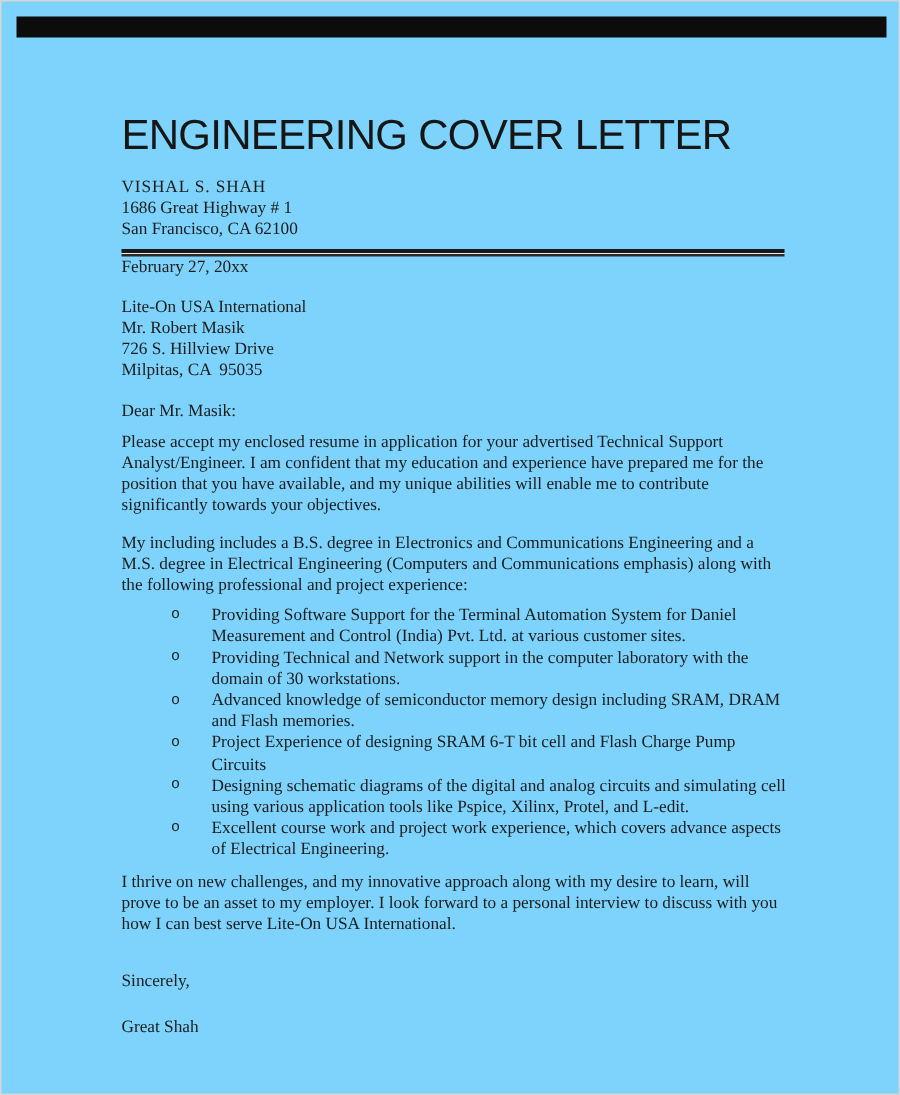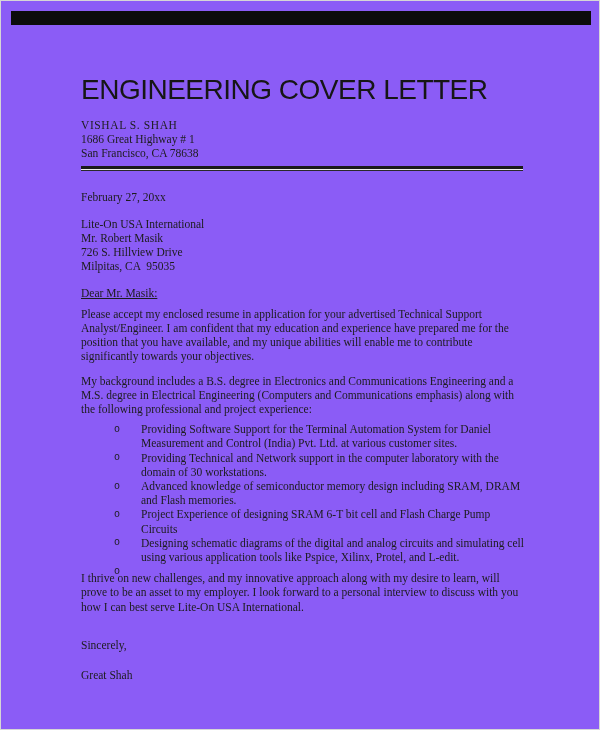--- a/index.html
+++ b/index.html
@@ -1,20 +1,20 @@
 <!DOCTYPE html>
 <html><head>
 <meta charset="utf-8">
 <style>
   html,body{margin:0;padding:0;background:#fff;}
   .page{
     position:relative;
     width:600px;height:730px;
     box-sizing:border-box;
-    background:#8b5cf6;
+    background:#7dd3fc;
     border:1px solid #d6d6d6;
     overflow:hidden;
     font-family:"Liberation Serif", serif;
     color:#1c1c1c;
   }
   .top-bar{
     position:absolute;
     left:10px;top:10px;
     width:580px;height:14px;
     background:#0c0c0c;
@@ -40,24 +40,24 @@
     line-height:14.5px;
   }
   .sender .name{letter-spacing:0.6px;font-family:Liberation Serif, serif;}
   .divider{
     margin-top:5px;
     width:442px;height:5px;
     background:linear-gradient(to bottom,#1a1a1a 0px,#1a1a1a 2.5px,#ececec 2.5px,#ececec 3.5px,#2a2a2a 3.5px,#2a2a2a 5px);
   }
   .body-text{font-size:11.5px;line-height:14.2px;}
   p{margin:0;}
-  .date{margin-top:19px;}
+  .date{margin-top:0;}
   .recipient{margin-top:13px;}
   .recipient div{white-space:pre-wrap;}
-  .salutation{margin-top:12px;text-decoration:underline;}
+  .salutation{margin-top:12px;}
   .para1{margin-top:7px;}
   .para2{margin-top:10px;}
   ul.exp-list{
     list-style:none;
     margin:6px 0 0 0;
     padding:0;
   }
   ul.exp-list li{
     position:relative;
     padding-left:60px;
@@ -78,47 +78,47 @@
 
 <div class="page">
   <div class="top-bar"></div>
 
   <div class="content">
     <h1 class="title">ENGINEERING COVER LETTER</h1>
 
     <div class="sender body-text">
       <div class="name">VISHAL S. SHAH</div>
       <div>1686 Great Highway # 1</div>
-      <div>San Francisco, CA 78638</div>
+      <div>San Francisco, CA 62100</div>
     </div>
 
     <div class="divider"></div>
 
     <p class="date body-text">February 27, 20xx</p>
 
     <div class="recipient body-text">
         <div>Lite-On USA International</div>
         <div>Mr. Robert Masik</div>
         <div>726 S. Hillview Drive</div>
         <div>Milpitas, CA  95035</div>
       </div>
 
     <p class="salutation body-text">Dear Mr. Masik:</p>
 
     <p class="para1 body-text">Please accept my enclosed resume in application for your advertised Technical Support Analyst/Engineer. I am confident that my education and experience have prepared me for the position that you have available, and my unique abilities will enable me to contribute significantly towards your objectives.</p>
 
-    <p class="para2 body-text">My background includes a B.S. degree in Electronics and Communications Engineering and a M.S. degree in Electrical Engineering (Computers and Communications emphasis) along with the following professional and project experience:</p>
+    <p class="para2 body-text">My including includes a B.S. degree in Electronics and Communications Engineering and a M.S. degree in Electrical Engineering (Computers and Communications emphasis) along with the following professional and project experience:</p>
 
     <ul class="exp-list body-text">
         <li><span class="marker">o</span><span>Providing Software Support for the Terminal Automation System for Daniel Measurement and Control (India) Pvt. Ltd. at various customer sites.</span></li>
         <li><span class="marker">o</span><span>Providing Technical and Network support in the computer laboratory with the domain of 30 workstations.</span></li>
         <li><span class="marker">o</span><span>Advanced knowledge of semiconductor memory design including SRAM, DRAM and Flash memories.</span></li>
         <li><span class="marker">o</span><span>Project Experience of designing SRAM 6-T bit cell and Flash Charge Pump Circuits</span></li>
         <li><span class="marker">o</span><span>Designing schematic diagrams of the digital and analog circuits and simulating cell using various application tools like Pspice, Xilinx, Protel, and L-edit.</span></li>
-        <li><span class="marker">o</span></li>
+        <li><span class="marker">o</span><span>Excellent course work and project work experience, which covers advance aspects of Electrical Engineering.</span></li>
       </ul>
 
     <p class="para3 body-text">I thrive on new challenges, and my innovative approach along with my desire to learn, will prove to be an asset to my employer. I look forward to a personal interview to discuss with you how I can best serve Lite-On USA International.</p>
 
     <p class="closing body-text">Sincerely,</p>
 
     <p class="signature body-text">Great Shah</p>
   </div>
 </div>
 

